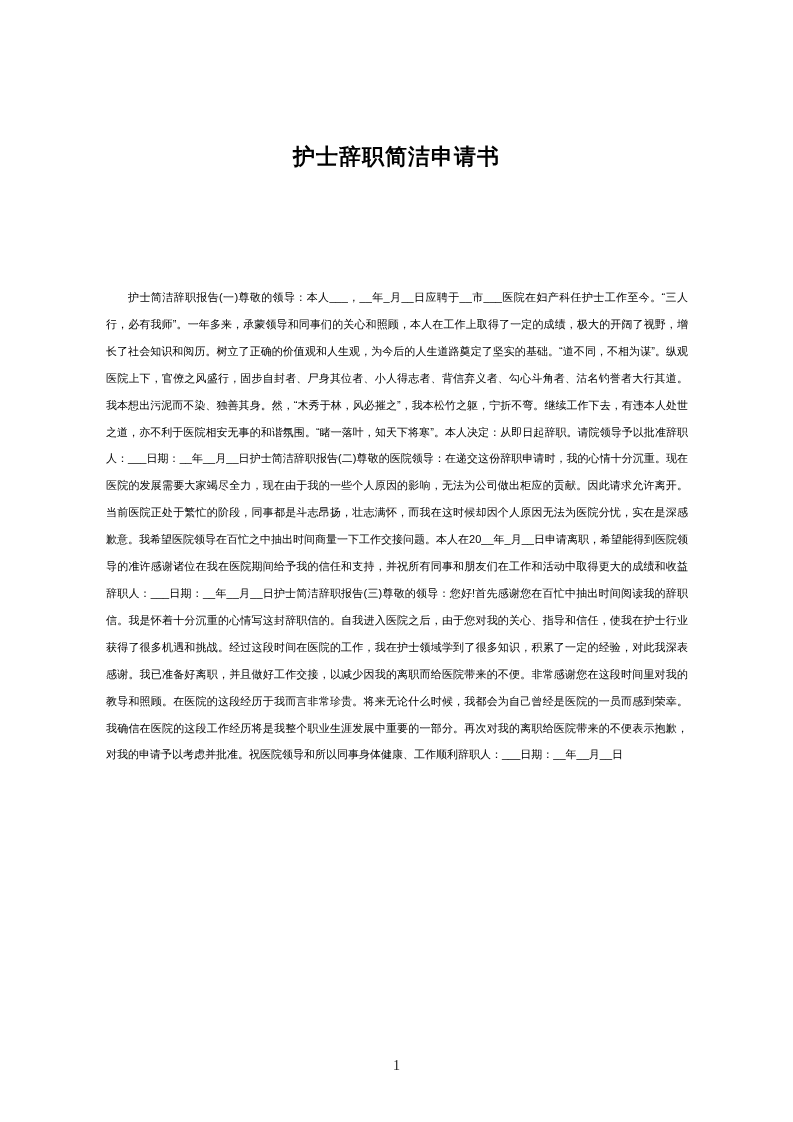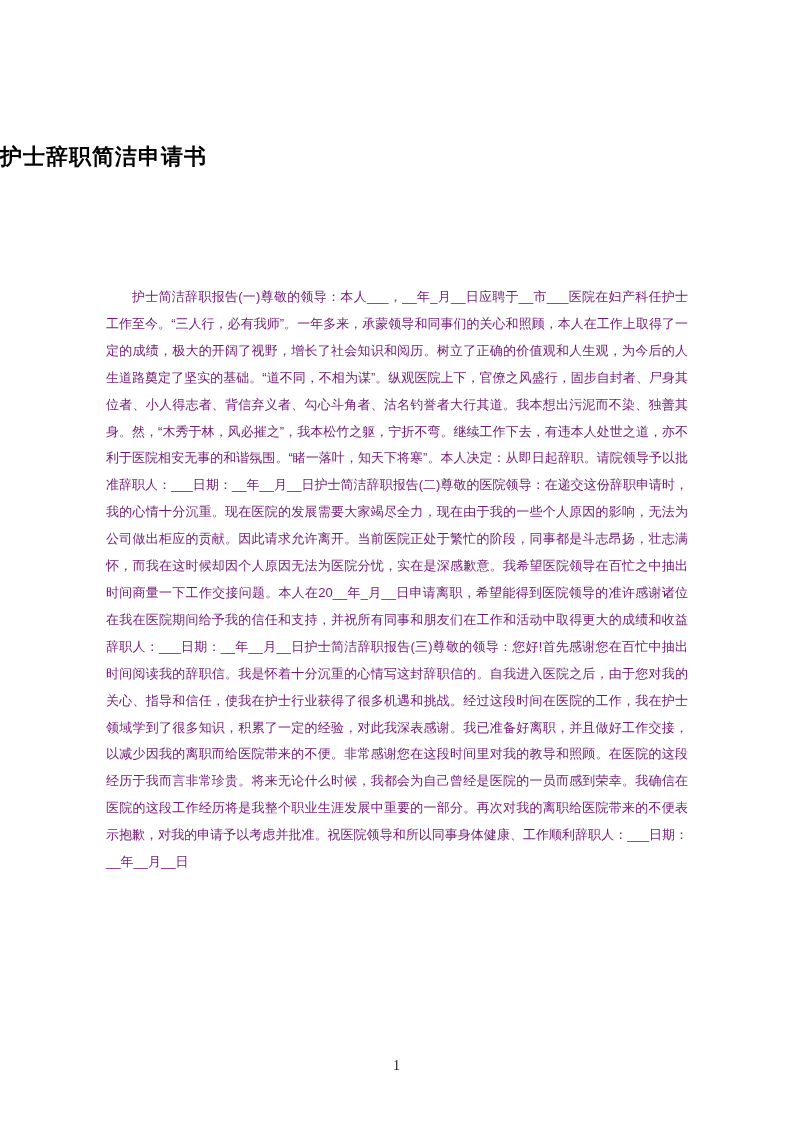--- a/index.html
+++ b/index.html
@@ -16,33 +16,33 @@
     overflow: hidden;
     font-family: "Liberation Sans", sans-serif;
     color: #000000;
   }
   .doc-title {
     margin: 0;
     padding-top: 142px;
     font-size: 22px;
     line-height: 30px;
     font-weight: 700;
-    text-align: left;
+    text-align: center;
     letter-spacing: 1px;
     font-family: "Liberation Sans", sans-serif;
   }
   .doc-body {
     margin: 112px 105px 0 106px;
-    font-size: 13px;
+    font-size: 11px;
     line-height: 26.9px;
     text-align: justify;
     text-justify: inter-ideograph;
     text-indent: 2em;
     word-break: break-all;
-    color: #701a75;
+    color: #000000;
     font-family: "Liberation Sans", sans-serif;
   }
   .page-footer {
     position: absolute;
     left: 0;
     right: 0;
     bottom: 48px;
     text-align: center;
   }
   .page-number {

